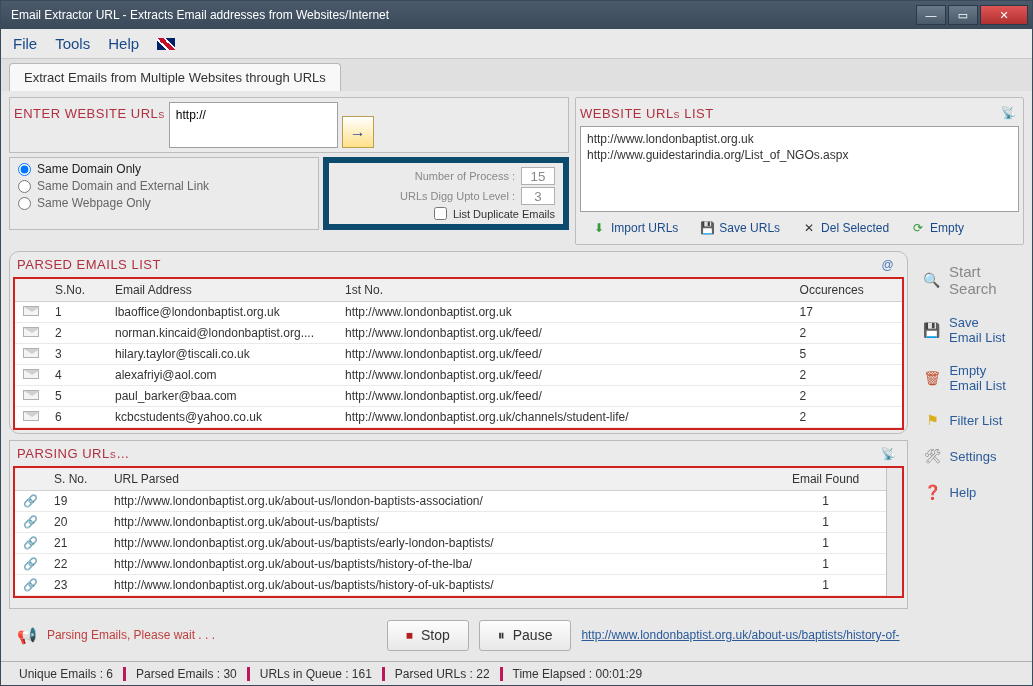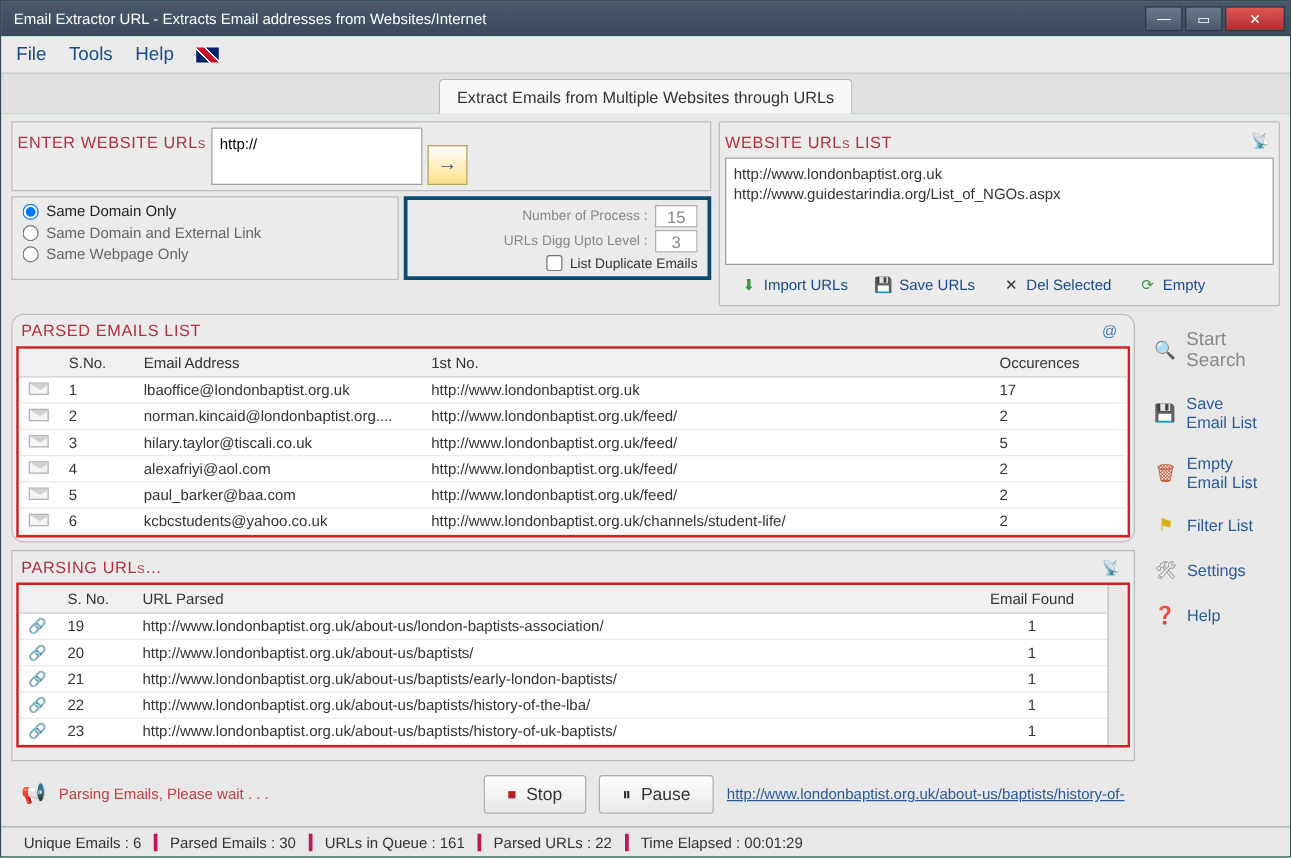--- a/index.html
+++ b/index.html
@@ -1,42 +1,42 @@
 <!DOCTYPE html>
 <html><head>
 <meta charset="utf-8">
 <style>
 * { box-sizing: border-box; margin: 0; padding: 0; }
 body { font-family: "Segoe UI", Tahoma, sans-serif; font-size: 12px; background: #5a6a7a; width: 1033px; height: 686px; overflow: hidden; color: #333; }
-.window { width: 1033px; height: 686px; background: #22c55e; border: 1px solid #3a4a5a; display: flex; flex-direction: column; }
+.window { width: 1033px; height: 686px; background: #000000; border: 1px solid #3a4a5a; display: flex; flex-direction: column; }
 .titlebar { height: 28px; background: linear-gradient(#4a5a6a,#3a4a5a); color: #fff; display: flex; align-items: center; padding: 0 4px; }
 .titlebar .title { flex: 1; font-size: 12px; padding-left: 6px; }
 .winbtns { display: flex; gap: 0; }
 .winbtn { width: 30px; height: 20px; display: flex; align-items: center; justify-content: center; font-size: 11px; background: linear-gradient(#6a7a8a,#4a5a6a); border: 1px solid #2a3a4a; color: #fff; margin-left: 2px; cursor: pointer; }
 .winbtn.close { background: linear-gradient(#e05555,#b03030); width: 48px; }
 .menubar { height: 30px; display: flex; align-items: center; padding: 0 12px; gap: 18px; background: #eaeaea; border-bottom: 1px solid #c8c8c8; }
 .menuitem { color: #1a4a8a; font-size: 15px; cursor: pointer; }
 .flag-icon { width: 18px; height: 12px; background: linear-gradient(45deg,#012169 33%,#fff 33%,#fff 40%,#C8102E 40%,#C8102E 60%,#fff 60%,#fff 67%,#012169 67%); display: inline-block; }
-.tab-area { padding: 4px 8px 0 8px; background: #e0e0e0; text-align: center; }
+.tab-area { padding: 4px 8px 0 8px; background: #e0e0e0; }
 .tab { display: inline-block; padding: 6px 14px; background: #f8f8f8; border: 1px solid #b8b8b8; border-bottom: none; border-radius: 4px 4px 0 0; font-size: 13px; }
 .content { flex: 1; display: flex; flex-direction: column; padding: 6px 8px; gap: 6px; background: #e8e8e8; }
 .row1 { display: flex; gap: 6px; height: 148px; }
 .panel { background: #ebebeb; border: 1px solid #bcbcbc; border-radius: 2px; padding: 4px; }
 .panel-header { display: flex; align-items: center; justify-content: space-between; height: 22px; }
 .panel-title { color: #b03040; font-size: 13px; letter-spacing: 0.5px; font-variant: small-caps; }
 .panel-subtitle { color: #555; font-size: 11px; }
 .left-col { width: 560px; display: flex; flex-direction: column; gap: 4px; }
 .url-entry { background: #ebebeb; border: 1px solid #bcbcbc; padding: 4px; display: flex; flex-direction: row; gap: 4px; }
 .url-input-row { display: flex; gap: 4px; }
 .url-input { flex: 1; height: 46px; border: 1px solid #a0a0a0; padding: 5px 6px; font-size: 12px; background: #fff; resize: none; font-family: inherit; }
 .go-btn { width: 32px; height: 32px; background: linear-gradient(#fff,#ffe088); border: 1px solid #b8a050; display: flex; align-items: center; justify-content: center; font-size: 16px; color: #3a4a8a; align-self: flex-end; cursor: pointer; }
 .link-icon { width: 22px; height: 22px; border-radius: 11px; background: #a0a0a0; display: flex; align-items: center; justify-content: center; color: #fff; font-size: 12px; }
 .opts-row { display: flex; gap: 4px; }
 .opts-left { flex: 1; background: #ebebeb; border: 1px solid #bcbcbc; padding: 4px 8px; display: flex; flex-direction: column; gap: 3px; }
-.opts-right { width: 246px; background: #ebebeb; border: 3px solid #0c4a6e; padding: 4px 8px; display: flex; flex-direction: column; gap: 2px; }
+.opts-right { width: 246px; background: #ebebeb; border: 6px solid #0c4a6e; padding: 4px 8px; display: flex; flex-direction: column; gap: 2px; }
 .radio-row { display: flex; align-items: center; gap: 6px; color: #666; font-size: 12px; }
 .radio-row input { margin: 0; }
 .radio-row.sel { color: #222; }
 .opt-line { display: flex; align-items: center; justify-content: flex-end; gap: 6px; color: #888; font-size: 11px; }
 .opt-line input[type=text] { width: 34px; height: 18px; border: 1px solid #b0b0b0; text-align: center; color: #888; }
 .opt-line input[type=checkbox] { margin: 0; }
 .right-col { flex: 1; display: flex; flex-direction: column; }
 .url-list { flex: 1; background: #fff; border: 1px solid #a0a0a0; margin-top: 2px; padding: 4px 6px; font-size: 12px; overflow: auto; }
 .url-list div { padding: 1px 0; }
 .url-toolbar { display: flex; gap: 6px; padding: 6px 4px 2px 4px; align-items: center; }

